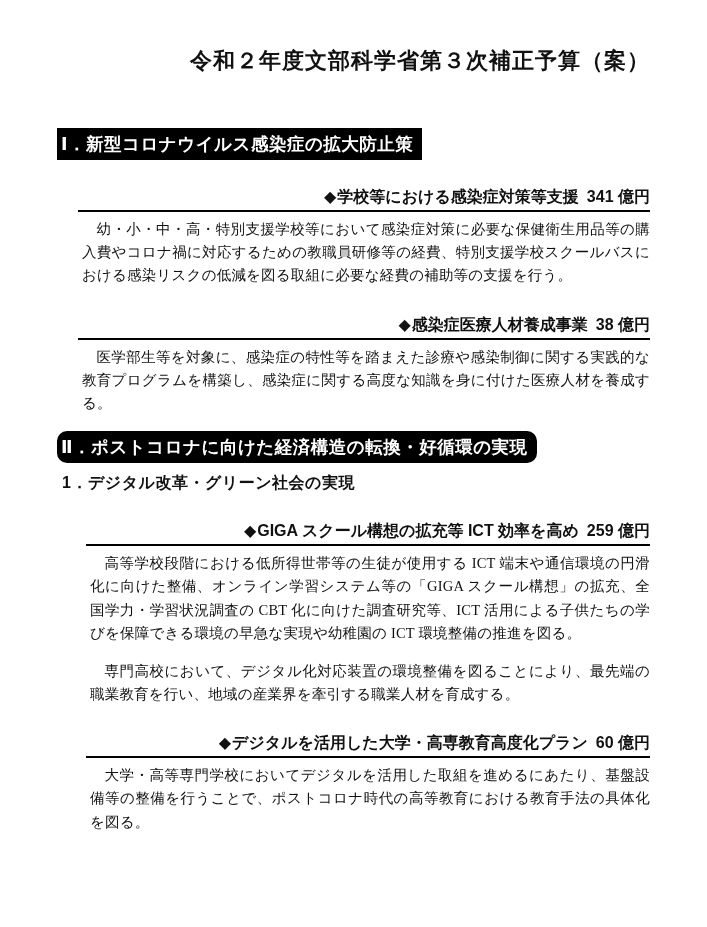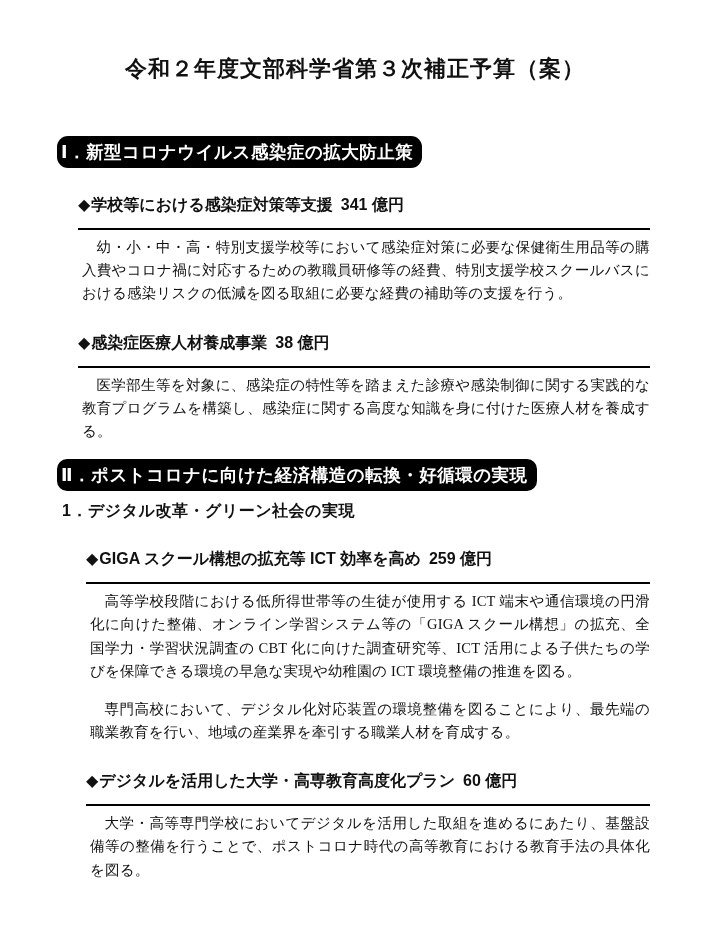--- a/index.html
+++ b/index.html
@@ -6,63 +6,63 @@
   body {
     width: 707px; height: 927px;
     background: #ffffff;
     color: #111111;
     font-family: "Liberation Serif", "DejaVu Serif", serif;
     overflow: hidden;
   }
   .page { padding: 32px 57px 0 60px; }
 
   .doc-title {
-    text-align: center;
+    text-align: right;
     font-size: 22px;
     font-weight: 600;
     letter-spacing: 1px;
-    margin: 22px 0 0 0;
+    margin: 14px 0 0 0;
   }
 
   .section { margin-top: 0; }
   .section-bar {
     display: inline-block;
     background: #000000;
     color: #ffffff;
     font-family: "Liberation Sans", "DejaVu Sans", sans-serif;
     font-weight: bold;
     font-size: 17.5px;
     letter-spacing: 0.5px;
     padding: 4px 9px 4px 4px;
     margin-left: -3px;
   }
-  .section-1 .section-bar { margin-top: 52px; border-radius: 11px; }
+  .section-1 .section-bar { margin-top: 52px; }
   .section-2 .section-bar { margin-top: 16px; border-radius: 10px; }
 
   .subsection-title {
     font-family: "Liberation Sans", "DejaVu Sans", sans-serif;
     font-weight: bold;
     font-size: 16px;
     margin: 10px 0 0 2px;
     letter-spacing: 0.5px;
   }
 
   .items-s1 { margin-left: 18px; }
   .items-s2 { margin-left: 26px; }
 
   .item { margin-top: 15px; }
   .item-head {
     display: flex;
-    justify-content: flex-start;
+    justify-content: flex-end;
     align-items: baseline;
     border-bottom: 2px solid #000000;
     font-family: "Liberation Sans", "DejaVu Sans", sans-serif;
     font-weight: bold;
     font-size: 16px;
-    padding-bottom: 12px;
+    padding-bottom: 2px;
   }
   .item-label { white-space: nowrap; }
   .item-amount { white-space: nowrap; padding-left: 8px; margin-top: 12px; }
   .bullet { margin-right: 1px; }
 
   .item-body {
     font-size: 14.5px;
     line-height: 1.6;
     text-align: justify;
     text-indent: 1em;

